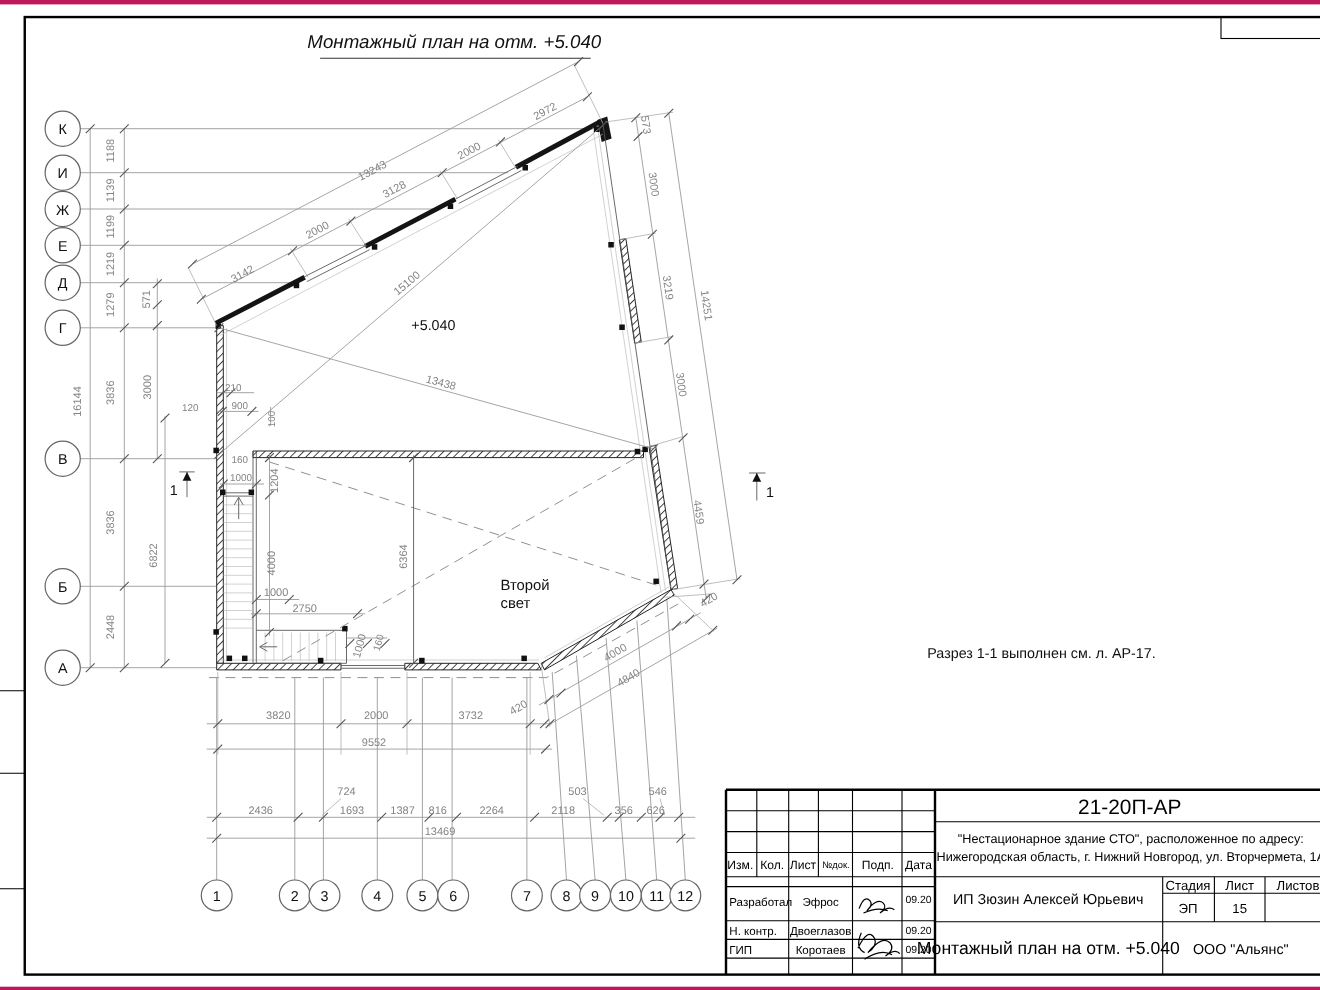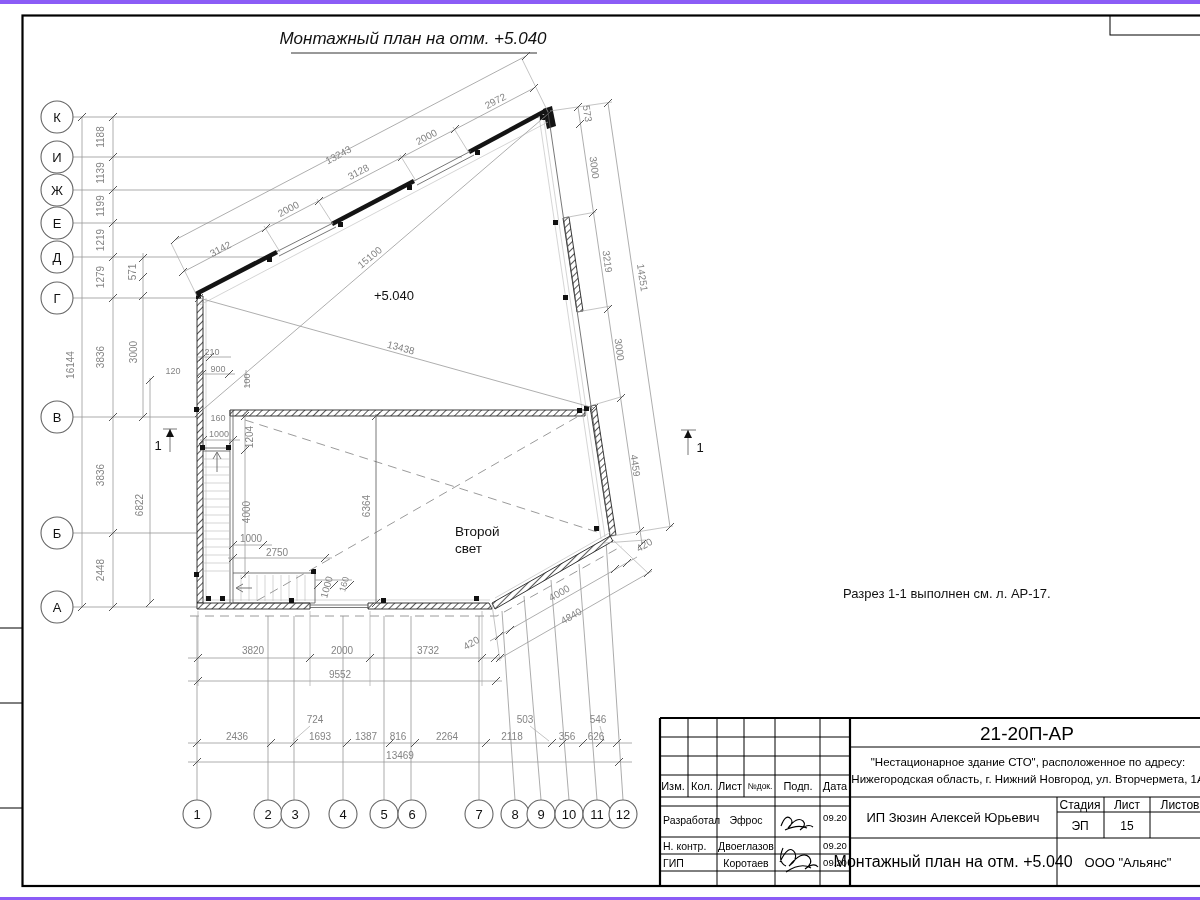--- a/index.html
+++ b/index.html
@@ -1,16 +1,16 @@
 <!DOCTYPE html>
 <html><head>
 <meta charset="utf-8">
 <style>
   html,body{margin:0;padding:0;background:#c9c9c9;}
-  .page{position:relative;width:1200px;height:900px;background:#8b5cf6;overflow:hidden;
+  .page{position:relative;width:1200px;height:900px;background:#be185d;overflow:hidden;
         font-family:"Liberation Sans",sans-serif;}
   svg{display:block}
   .dim{font:10px "Liberation Sans",sans-serif;fill:#848484;text-anchor:middle}
   .dimsm{font:9px "Liberation Sans",sans-serif;fill:#848484;text-anchor:middle}
   .lbl{font:13px "Liberation Sans",sans-serif;fill:#111;text-anchor:middle}
   .lbl2{font:13.5px "Liberation Sans",sans-serif;fill:#111}
   .ax{font:13px "Liberation Sans",sans-serif;fill:#111;text-anchor:middle}
   .ttl{font:italic 17px "Liberation Sans",sans-serif;fill:#111;text-anchor:middle}
   .note{font:13px "Liberation Sans",sans-serif;fill:#111}
   .tl{stroke:#999;stroke-width:.8;fill:none}

